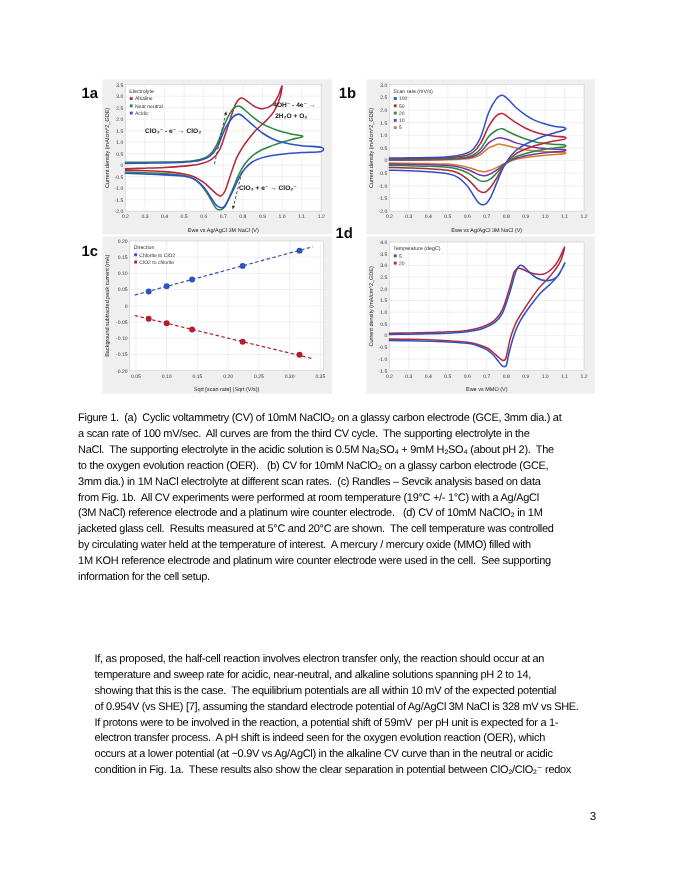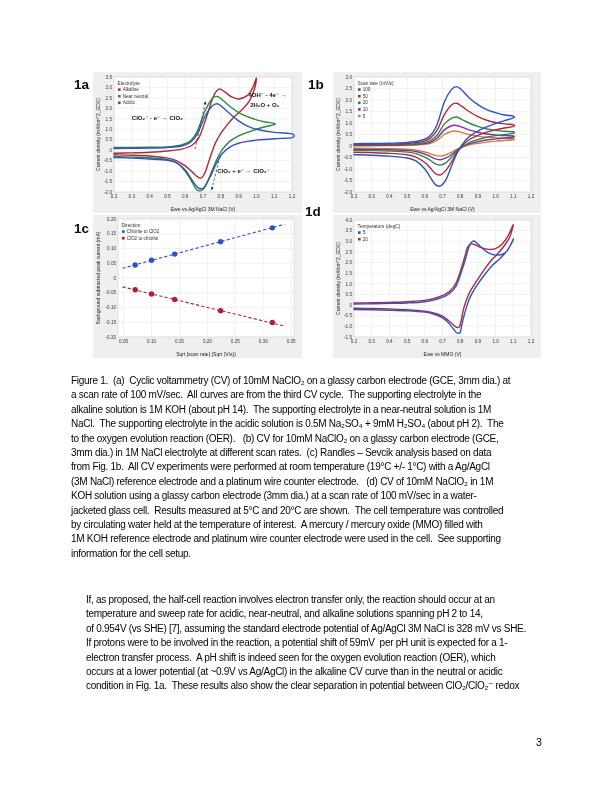--- a/index.html
+++ b/index.html
@@ -293,36 +293,35 @@
             <rect x="25" y="22.9" width="2.6" height="2.6" fill="#b02a3c"></rect>
             <text x="29.7" y="25.799999999999997" class="legitem">20</text>
           </g>
         </svg>
       </div>
   </div>
 
   <div class="caption-block">
       <div class="tline">Figure 1.  (a)  Cyclic voltammetry (CV) of 10mM NaClO₂ on a glassy carbon electrode (GCE, 3mm dia.) at</div>
       <div class="tline">a scan rate of 100 mV/sec.  All curves are from the third CV cycle.  The supporting electrolyte in the</div>
-      <div class="tline">alkaline solution is 1M KOH (about pH 14).  The supporting electrolyte in a near-neutral solution is 1M</div>
       <div class="tline">NaCl.  The supporting electrolyte in the acidic solution is 0.5M Na₂SO₄ + 9mM H₂SO₄ (about pH 2).  The</div>
       <div class="tline">to the oxygen evolution reaction (OER).   (b) CV for 10mM NaClO₂ on a glassy carbon electrode (GCE,</div>
       <div class="tline">3mm dia.) in 1M NaCl electrolyte at different scan rates.  (c) Randles – Sevcik analysis based on data</div>
       <div class="tline">from Fig. 1b.  All CV experiments were performed at room temperature (19°C +/- 1°C) with a Ag/AgCl</div>
       <div class="tline">(3M NaCl) reference electrode and a platinum wire counter electrode.   (d) CV of 10mM NaClO₂ in 1M</div>
-      <div class="tline">KOH solution using a glassy carbon electrode (3mm dia.) at a scan rate of 100 mV/sec in a water-</div>
       <div class="tline">jacketed glass cell.  Results measured at 5°C and 20°C are shown.  The cell temperature was controlled</div>
       <div class="tline">by circulating water held at the temperature of interest.  A mercury / mercury oxide (MMO) filled with</div>
       <div class="tline">1M KOH reference electrode and platinum wire counter electrode were used in the cell.  See supporting</div>
       <div class="tline">information for the cell setup.</div>
     </div>
 
   <div class="body-block">
       <div class="tline">If, as proposed, the half-cell reaction involves electron transfer only, the reaction should occur at an</div>
       <div class="tline">temperature and sweep rate for acidic, near-neutral, and alkaline solutions spanning pH 2 to 14,</div>
+      <div class="tline">showing that this is the case.  The equilibrium potentials are all within 10 mV of the expected potential</div>
       <div class="tline">of 0.954V (vs SHE) [7], assuming the standard electrode potential of Ag/AgCl 3M NaCl is 328 mV vs SHE.</div>
       <div class="tline">If protons were to be involved in the reaction, a potential shift of 59mV  per pH unit is expected for a 1-</div>
       <div class="tline">electron transfer process.  A pH shift is indeed seen for the oxygen evolution reaction (OER), which</div>
       <div class="tline">occurs at a lower potential (at ~0.9V vs Ag/AgCl) in the alkaline CV curve than in the neutral or acidic</div>
       <div class="tline">condition in Fig. 1a.  These results also show the clear separation in potential between ClO₂/ClO₂⁻ redox</div>
     </div>
 
   <div class="page-number">3</div>
 
 </div>

